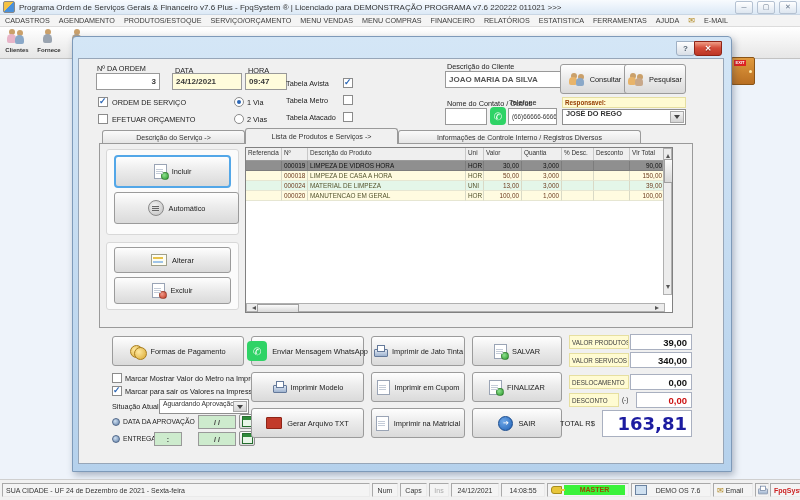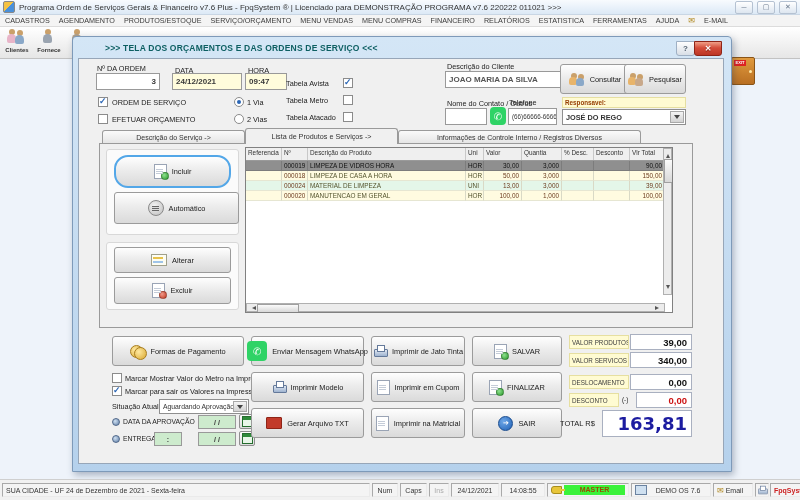--- a/index.html
+++ b/index.html
@@ -54,21 +54,21 @@
        display:flex;align-items:center;padding:0 3px;font-size:8px;font-weight:bold;color:#3a3a3a;white-space:nowrap;overflow:hidden}
   .inp.yellow{background:#fffcdc}
   .inp.right{justify-content:flex-end}
   .chk{position:absolute;width:10px;height:10px;background:#fff;border:1px solid #8b8b8b;box-sizing:border-box}
   .chk.on::before{content:"✓";position:absolute;left:0px;top:-2px;font-size:9px;font-weight:bold;color:#2b66b5}
   .radio{position:absolute;width:10px;height:10px;border-radius:50%;background:#fff;border:1px solid #8b8b8b;box-sizing:border-box}
   .radio.on::before{content:"";position:absolute;left:2px;top:2px;width:4px;height:4px;border-radius:50%;background:#2b66b5}
   .btn{position:absolute;display:flex;align-items:center;justify-content:center;gap:5px;
        background:linear-gradient(#fefefe,#ececec 45%,#dadada);border:1px solid #9b9b9b;border-radius:3px;
        font-size:7.4px;color:#1a1a1a;box-sizing:border-box}
-  .btn.focus{border:2px solid #53a7e8;border-radius:14px}
+  .btn.focus{border:2px solid #53a7e8;border-radius:4px}
   .btn .lbl{white-space:nowrap}
   .ico{flex:none}
   .doc{width:11px;height:13px;background:#fff;border:1px solid #9aa4b5;position:relative}
   .doc::after{content:"";position:absolute;left:1px;top:2px;width:7px;height:1px;box-shadow:0 2px #c4ccd8,0 4px #c4ccd8,0 6px #c4ccd8}
   .dot{position:absolute;width:6px;height:6px;border-radius:50%;right:-3px;bottom:-2px;border:1px solid rgba(0,0,0,.25)}
   .dot.g{background:radial-gradient(circle at 35% 35%,#8fe08f,#2f9e2f)}
   .dot.r{background:radial-gradient(circle at 35% 35%,#f09a8a,#c43a22)}
   .coin{width:15px;height:13px;position:relative}
   .coin::before,.coin::after{content:"";position:absolute;width:11px;height:11px;border-radius:50%;
         background:radial-gradient(circle at 35% 35%,#ffe9a0,#d8a730);border:1px solid #a87d1e}
@@ -86,22 +86,22 @@
   .autoico::before{content:"";width:7px;height:5px;background:repeating-linear-gradient(#666 0 1px,#ddd 1px 2px)}
   .formico{width:14px;height:10px;background:#fdfdf2;border:1px solid #a0a08a;position:relative}
   .formico::before{content:"";position:absolute;left:1px;top:2px;width:10px;height:2px;background:#e8c24a}
   .formico::after{content:"";position:absolute;left:1px;top:6px;width:10px;height:2px;background:#9fc4e8}
   .cal{position:absolute;background:linear-gradient(#fdfdfd,#dcdcdc);border:1px solid #8f8f8f;border-radius:2px;
        display:flex;align-items:center;justify-content:center;box-sizing:border-box}
   .cal::before{content:"";width:9px;height:9px;background:
        linear-gradient(#2f8a3a 0 3px,#e8f6e8 3px),#e8f6e8;border:1px solid #256d2e}
   .bullet{position:absolute;width:8px;height:8px;border-radius:50%;border:1px solid #51688a;
           background:radial-gradient(circle at 35% 35%,#cfe0f2,#5f7ea6);box-sizing:border-box}
-  .dd{position:absolute;background:#fff;border:1px solid #8f8f8f;box-sizing:border-box;display:flex;align-items:center;
-      padding:0 3px;font-size:7.3px;font-weight:bold;color:#333;white-space:nowrap;overflow:hidden}
+  .dd{position:absolute;background:#fff;border:1px solid #8f8f8f;box-sizing:border-box;display:flex;align-items:flex-end;
+      padding:6px 3px;font-size:7.3px;font-weight:bold;color:#333;white-space:nowrap;overflow:hidden}
   .dd .arr{position:absolute;right:1px;top:1px;bottom:1px;width:12px;background:linear-gradient(#f4f4f4,#d2d2d2);
            border:1px solid #a8a8a8;display:flex;align-items:center;justify-content:center}
   .dd .arr::before{content:"";border:3px solid transparent;border-top:4px solid #444;margin-top:3px}
   .ylabel{position:absolute;background:#fffbd2;border:1px solid #e6dfa0;box-sizing:border-box;display:flex;
           align-items:center;padding:0 2px;font-size:6.3px;color:#3c3c3c;white-space:nowrap;overflow:hidden}
   .vbox{position:absolute;background:#fff;border:1px solid #a9b0c0;box-sizing:border-box;display:flex;align-items:center;
         justify-content:flex-end;padding:0 4px;font-size:9.5px;font-weight:bold;color:#111}
   
   .tab{position:absolute;height:14px;background:linear-gradient(#fafafa,#e4e4e4);border:1px solid #9a9a9a;
        border-bottom:none;border-radius:3px 3px 0 0;display:flex;align-items:center;justify-content:center;
@@ -208,23 +208,20 @@
   <span class="stub" style="left:637px;width:15px;background:#d890a8"></span>
 
   <span class="plant"></span>
   <div class="door">
     <span class="sign">EXIT</span>
     <span class="knob"></span>
   </div>
 </div>
 
 <div class="abs dialog">
-  <div class="dlg-title">
-    <span class="dlg-title-text">&gt;&gt;&gt;  TELA DOS ORÇAMENTOS E DAS ORDENS DE SERVIÇO  &lt;&lt;&lt;</span>
-  </div>
   <div class="dlg-help">?</div>
   <div class="dlg-close">✕</div>
 
   <div class="dlg-content">
 
     <span class="fl b" style="left:18px;top:5px">Nº DA ORDEM</span>
     <div class="inp right" style="left:17px;top:14px;width:64px;height:17px">3</div>
     <span class="fl b" style="left:96px;top:7px">DATA</span>
     <div class="inp yellow" style="left:93px;top:14px;width:70px;height:17px">24/12/2021</div>
     <span class="fl b" style="left:169px;top:7px">HORA</span>

